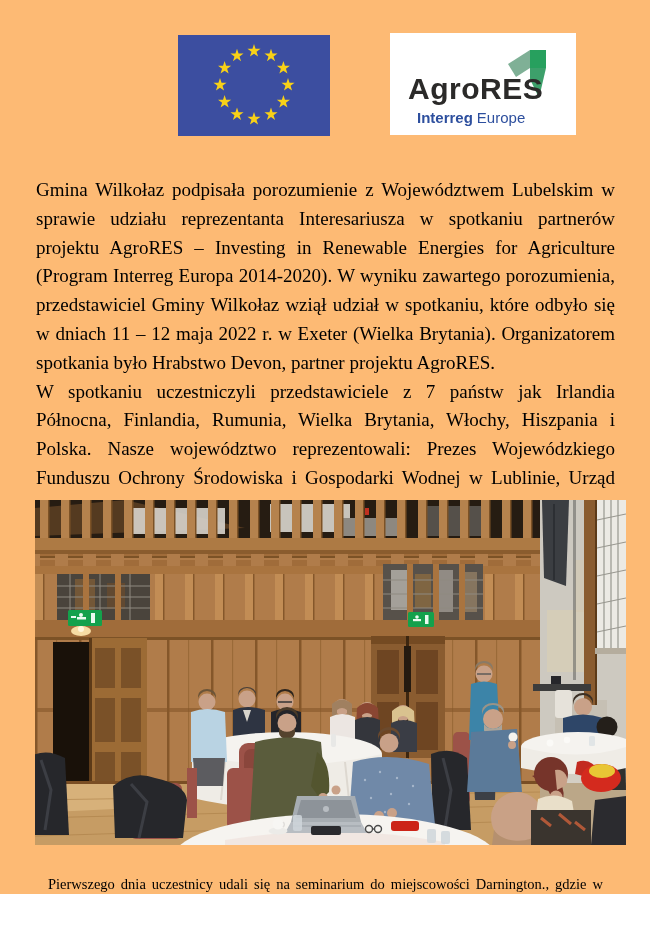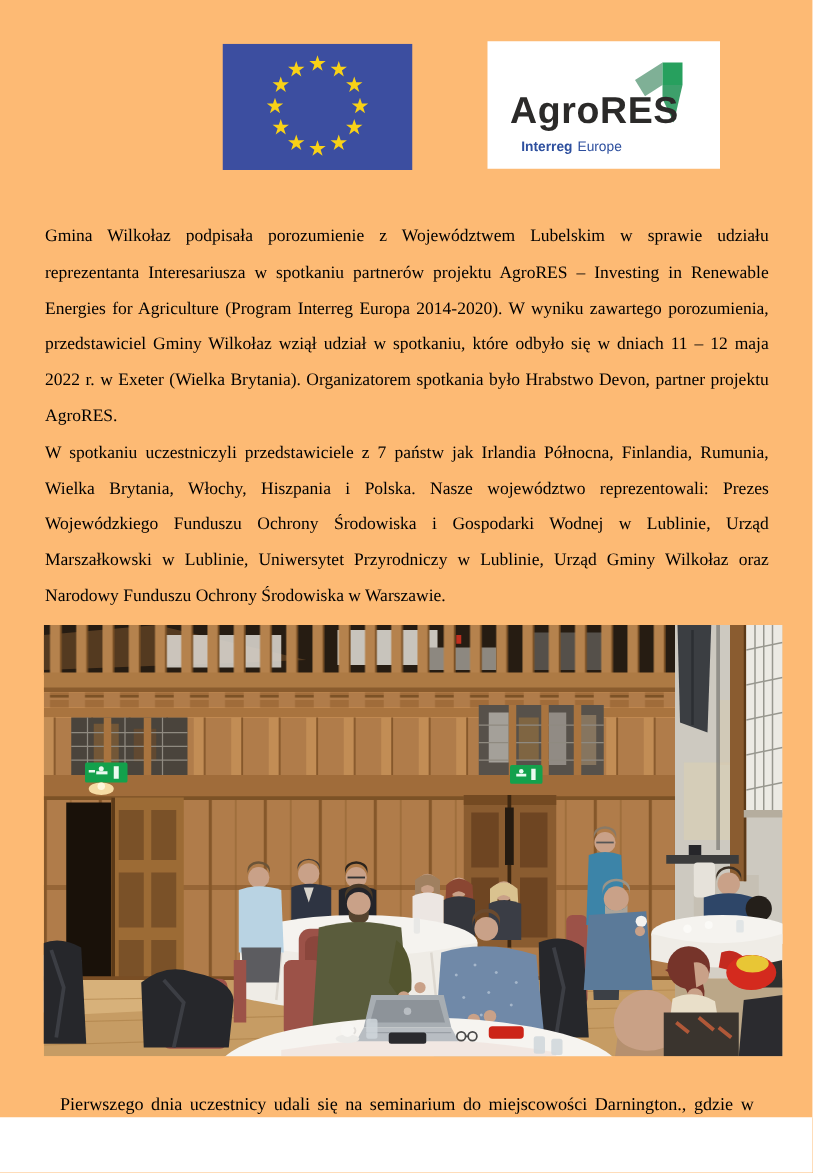--- a/index.html
+++ b/index.html
@@ -4,26 +4,26 @@
 <style>
   html,body{margin:0;padding:0;background:#ffffff;}
   .page{position:relative;width:650px;height:894px;background:#fdba74;overflow:hidden;
         font-family:"Liberation Serif", serif;color:#000;}
   
   .eu-flag{position:absolute;left:178px;top:35px;width:152px;height:101px;}
   .agrores{position:absolute;left:390px;top:33px;width:186px;height:102px;background:#fff;}
   .ag-name{position:absolute;left:18px;top:40px;font-family:"Liberation Sans",sans-serif;
            font-size:30px;font-weight:600;letter-spacing:.5px;color:#2b2a29;line-height:32px;}
   .ag-program{position:absolute;left:27px;top:76px;font-family:"Liberation Sans",sans-serif;
-           font-size:11px;color:#2d4f9e;line-height:18px;}
+           font-size:15px;color:#2d4f9e;line-height:18px;}
   .ag-program .b{font-weight:700;}
   .ag-program .r{font-weight:500;margin-left:4px;}
   .ag-arrow{position:absolute;left:116px;top:13px;}
   
-  .text-main{position:absolute;left:36px;top:176px;width:579px;font-size:14px;
+  .text-main{position:absolute;left:36px;top:176px;width:579px;font-size:19px;
              line-height:28.8px;text-align:justify;}
   .text-main p{margin:0;}
   .text-bottom{position:absolute;left:36px;top:858px;width:579px;font-size:14.5px;
              line-height:28.8px;text-align:justify;}
   .text-bottom p{margin:12px;}
   
   .photo{position:absolute;left:35px;top:500px;width:591px;height:345px;}
   .photo svg{display:block;}
 </style>
 </head>

